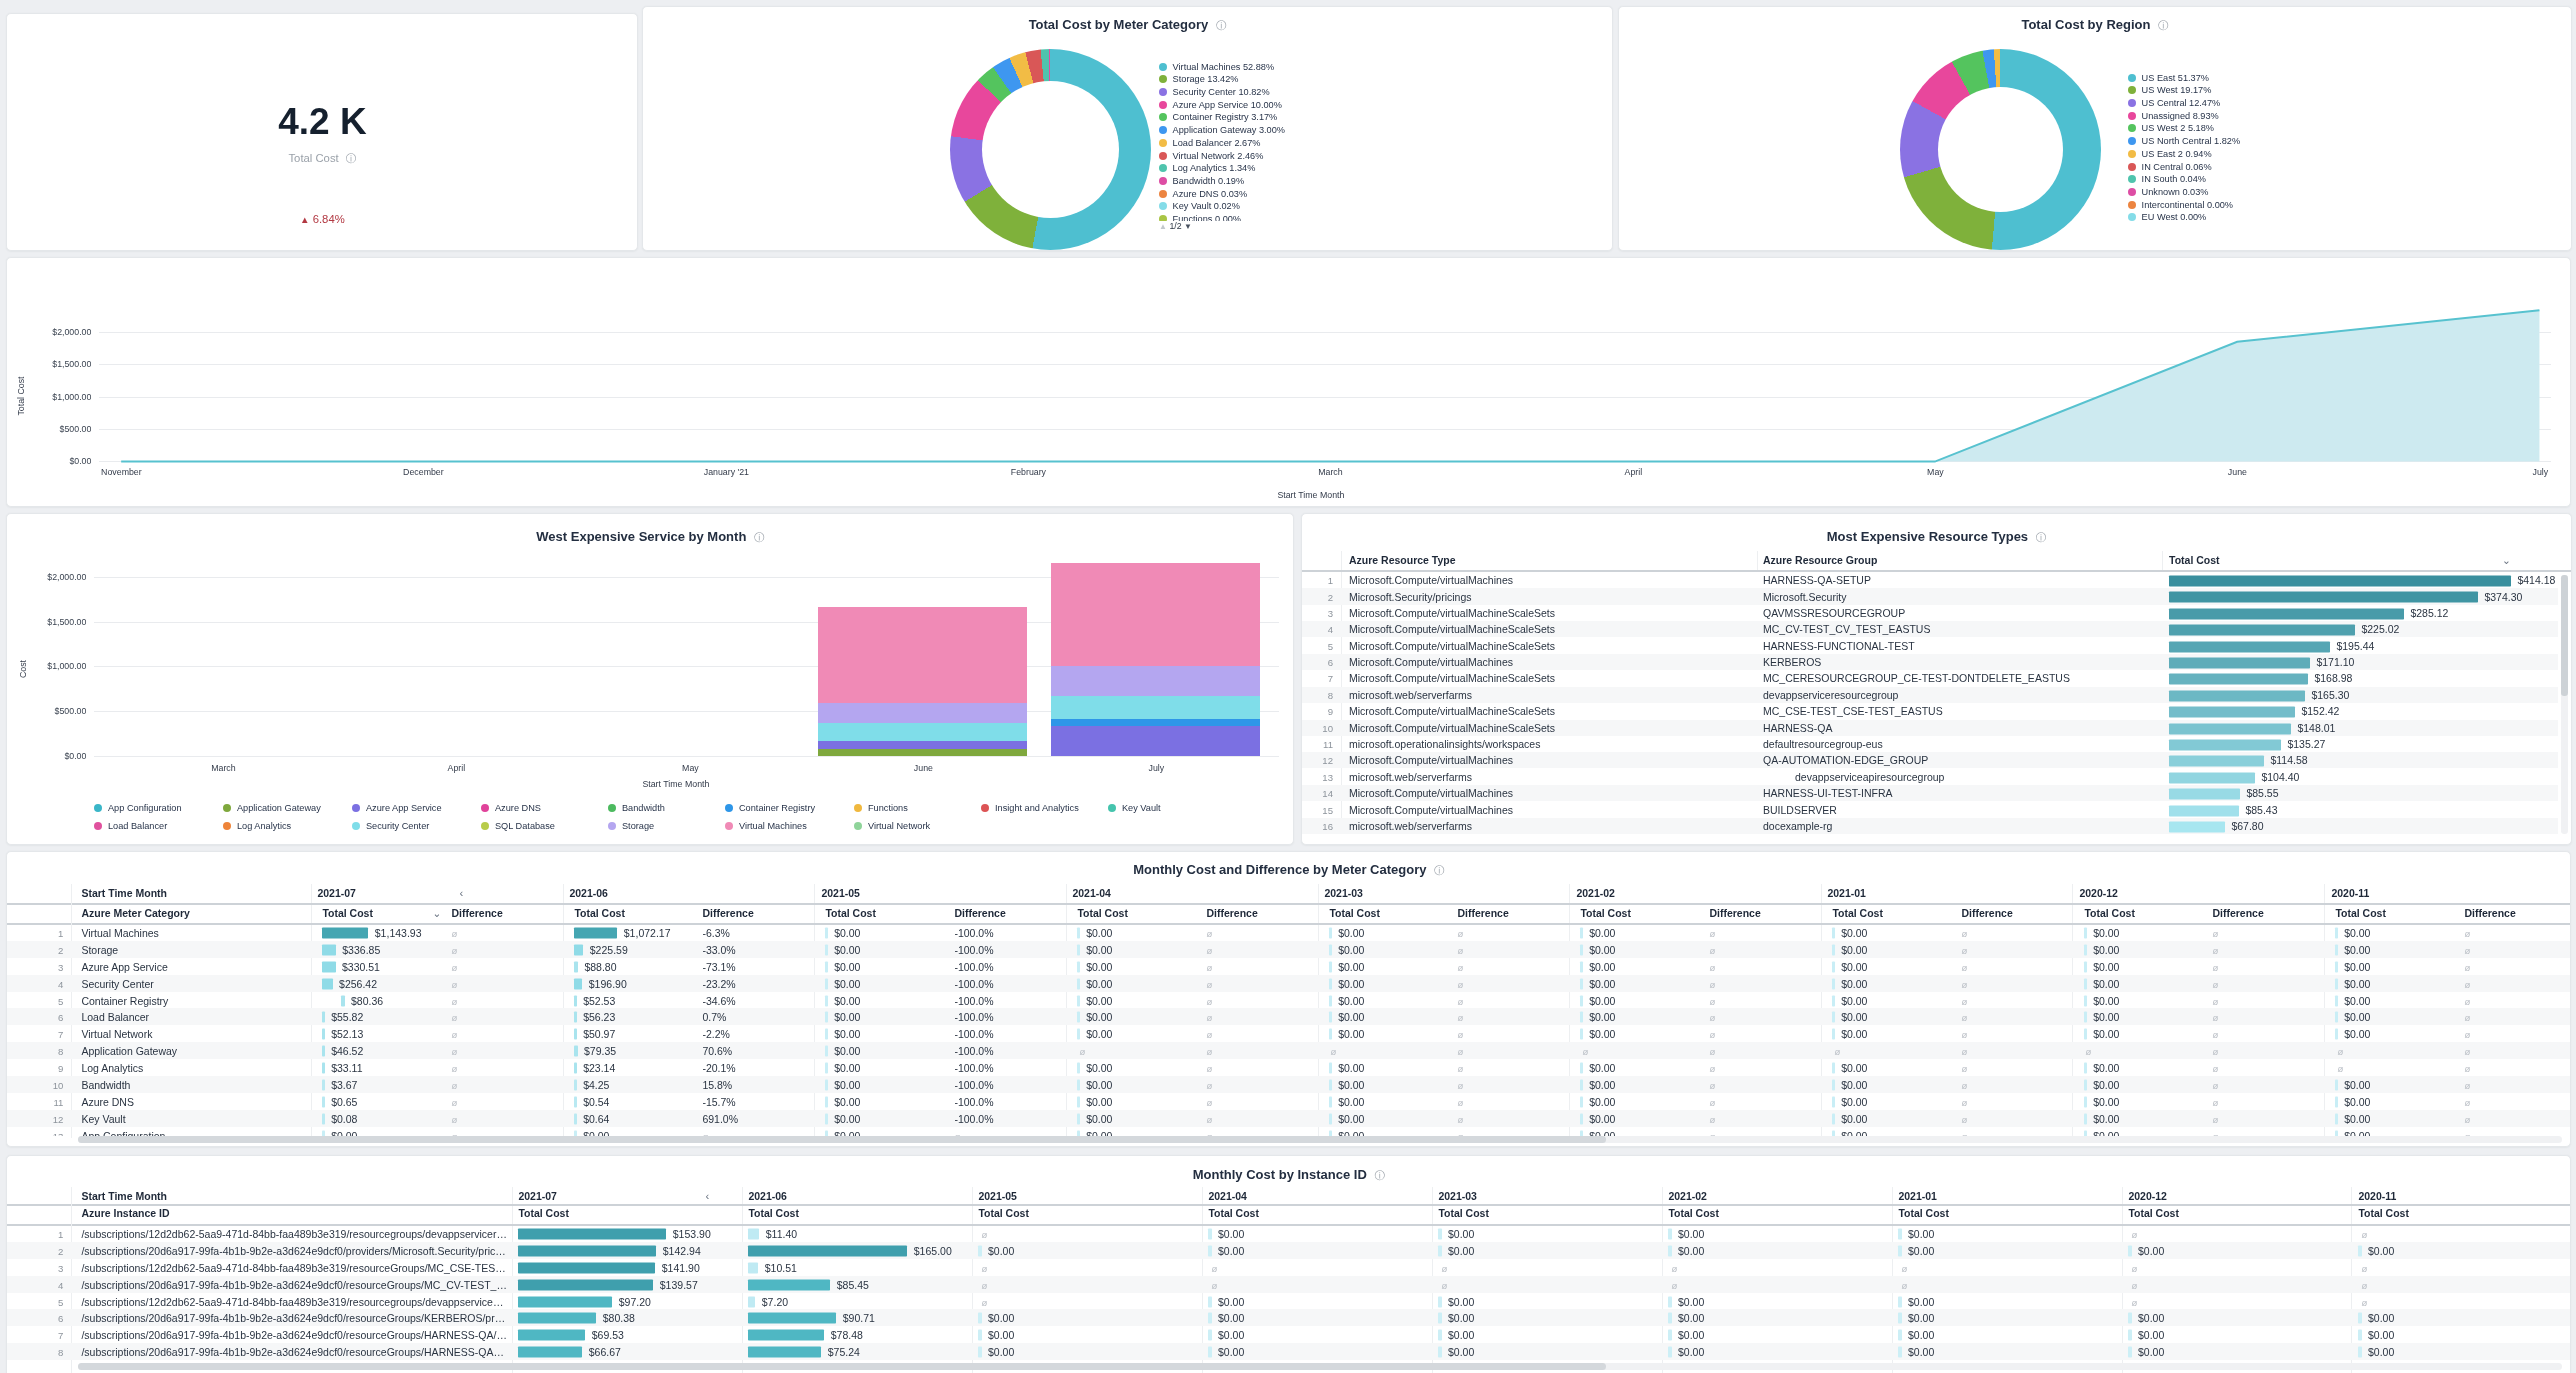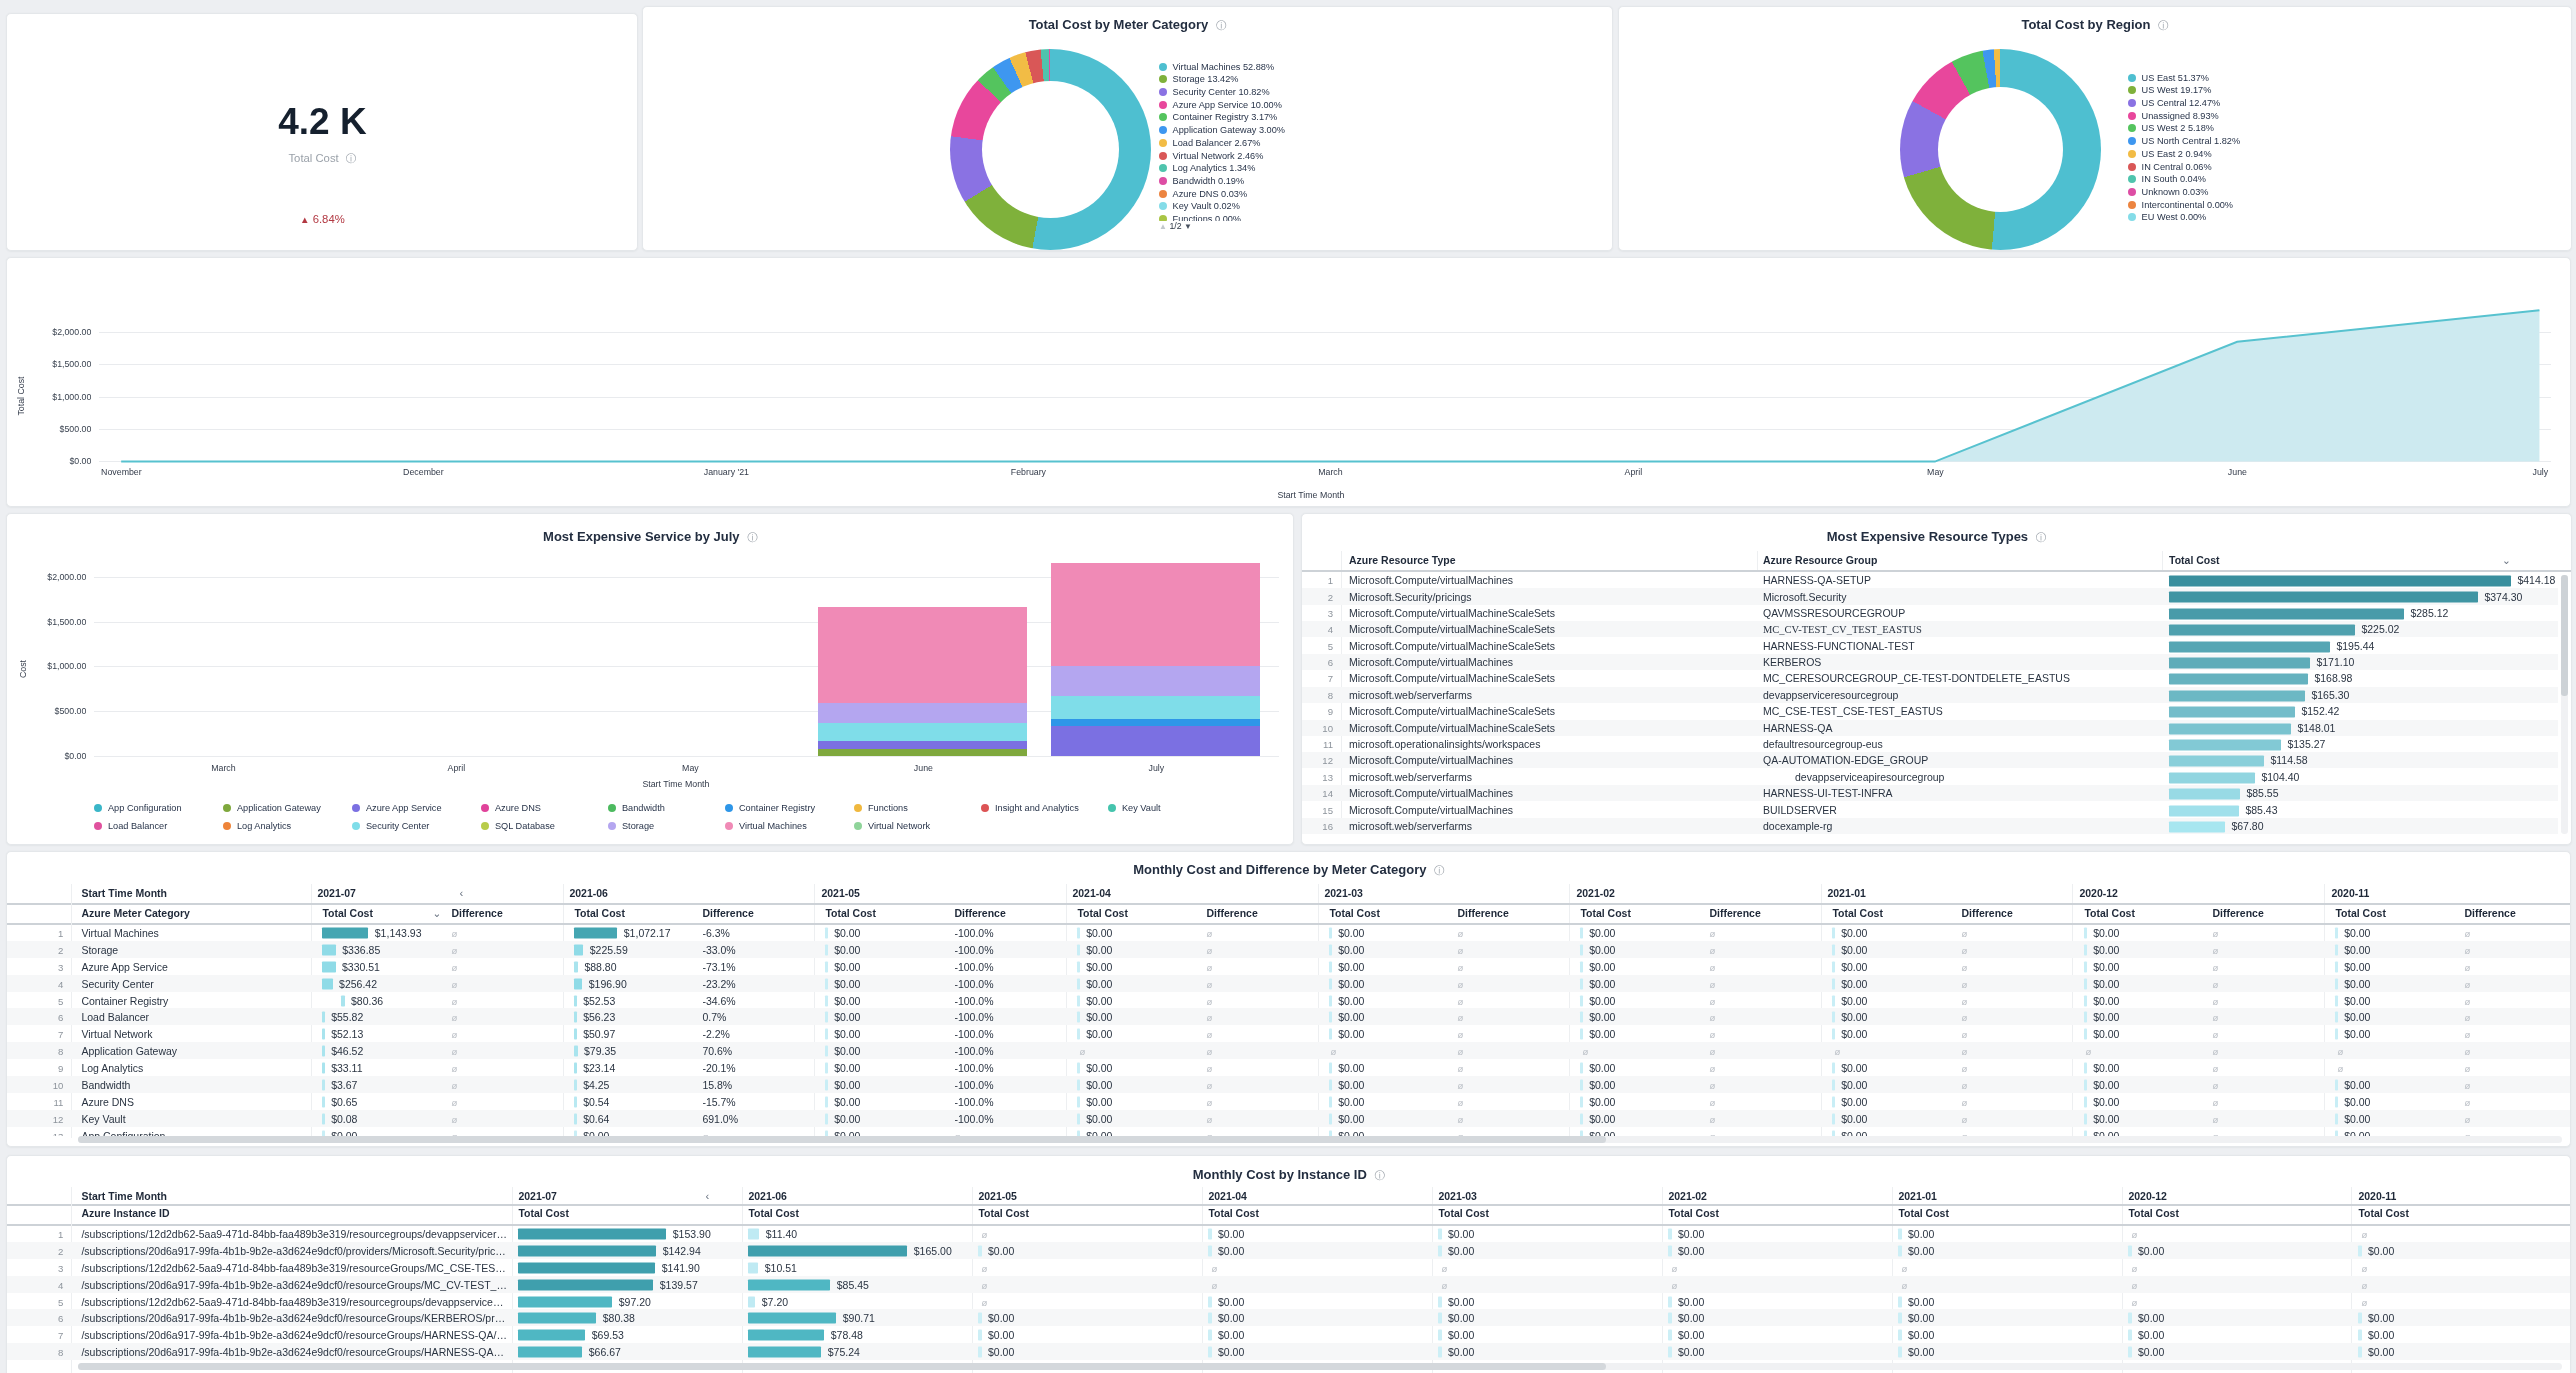--- a/index.html
+++ b/index.html
@@ -209,21 +209,21 @@
       <div class="xtick" style="left:1626px;top:209px">April</div>
       <div class="xtick" style="left:1928px;top:209px">May</div>
       <div class="xtick" style="left:2230px;top:209px">June</div>
       <div class="xtick" style="left:2533px;top:209px">July</div>
     </div>
   <div class="axis-label" style="left:1270px;top:232px;">Start Time Month</div>
 </div>
 
 <div class="card" style="left:6.4px;top:513px;width:1286px;height:330px;">
   <div class="card-title" style="top:14.5px;">
-    <span>Most Expensive Service by July</span>
+    <span>West Expensive Service by Month</span>
     <span class="info">ⓘ</span>
   </div>
   <div class="axis-label rot" style="left:6.4px;top:150px;">Cost</div>
   <div id="service-plot">
       <div class="gridline" style="left:87px;width:1185px;top:242px"></div>
       <div class="ytick" style="left:0;width:79px;top:242px">$0.00</div>
       <div class="gridline" style="left:87px;width:1185px;top:197px"></div>
       <div class="ytick" style="left:0;width:79px;top:197px">$500.00</div>
       <div class="gridline" style="left:87px;width:1185px;top:152px"></div>
       <div class="ytick" style="left:0;width:79px;top:152px">$1,000.00</div>
@@ -347,21 +347,21 @@
       <div class="trow " style="top:33px;height:16.4px">
       <div class="rownum" style="left:0;width:31px;">3</div>
       <div class="cell" style="left:47px;">Microsoft.Compute/virtualMachineScaleSets</div>
       <div class="cell" style="left:461px;">QAVMSSRESOURCEGROUP</div>
       <div class="cell" style="left:867px;">
         <span class="cbar" style="width:235px;background:rgb(72,155,169)"></span>$285.12</div>
     </div>
       <div class="trow alt" style="top:49px;height:16.4px">
       <div class="rownum" style="left:0;width:31px;">4</div>
       <div class="cell" style="left:47px;">Microsoft.Compute/virtualMachineScaleSets</div>
-      <div class="cell" style="left:461px;font-family:Liberation Serif, serif;">MC_CV-TEST_CV_TEST_EASTUS</div>
+      <div class="cell" style="left:461px;">MC_CV-TEST_CV_TEST_EASTUS</div>
       <div class="cell" style="left:867px;">
         <span class="cbar" style="width:186px;background:rgb(79,160,174)"></span>$225.02</div>
     </div>
       <div class="trow " style="top:66px;height:16.4px">
       <div class="rownum" style="left:0;width:31px;">5</div>
       <div class="cell" style="left:47px;">Microsoft.Compute/virtualMachineScaleSets</div>
       <div class="cell" style="left:461px;">HARNESS-FUNCTIONAL-TEST</div>
       <div class="cell" style="left:867px;">
         <span class="cbar" style="width:161px;background:rgb(86,166,180)"></span>$195.44</div>
     </div>

